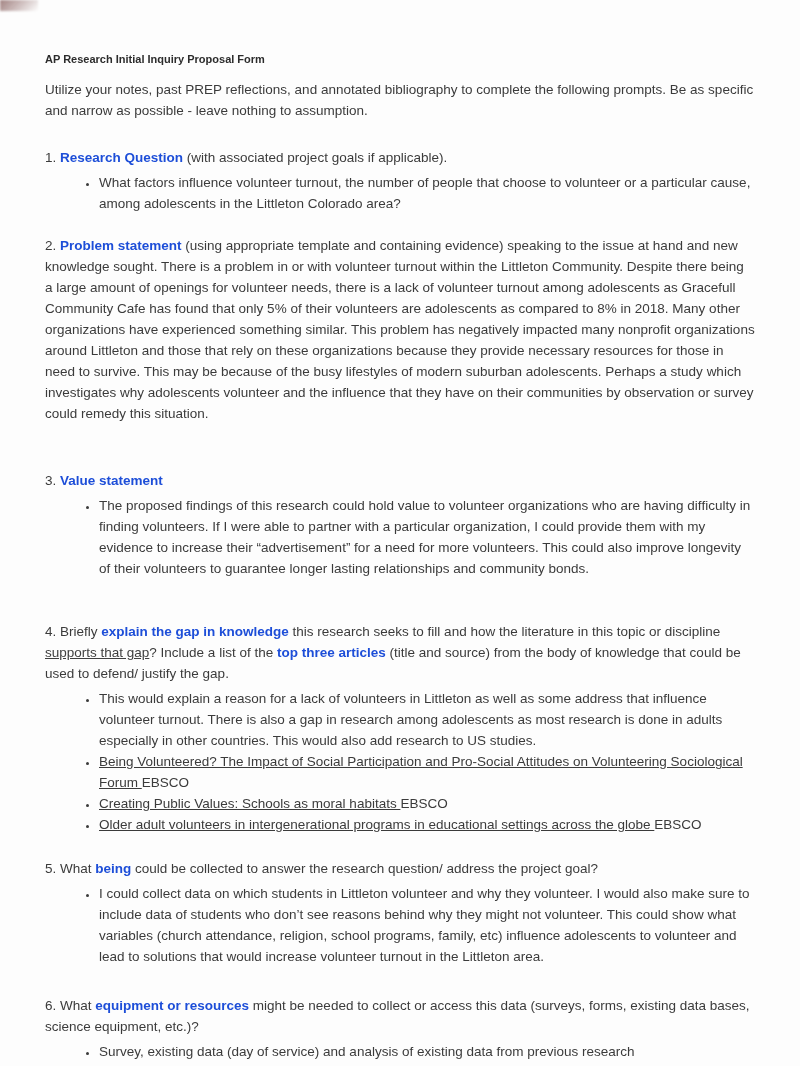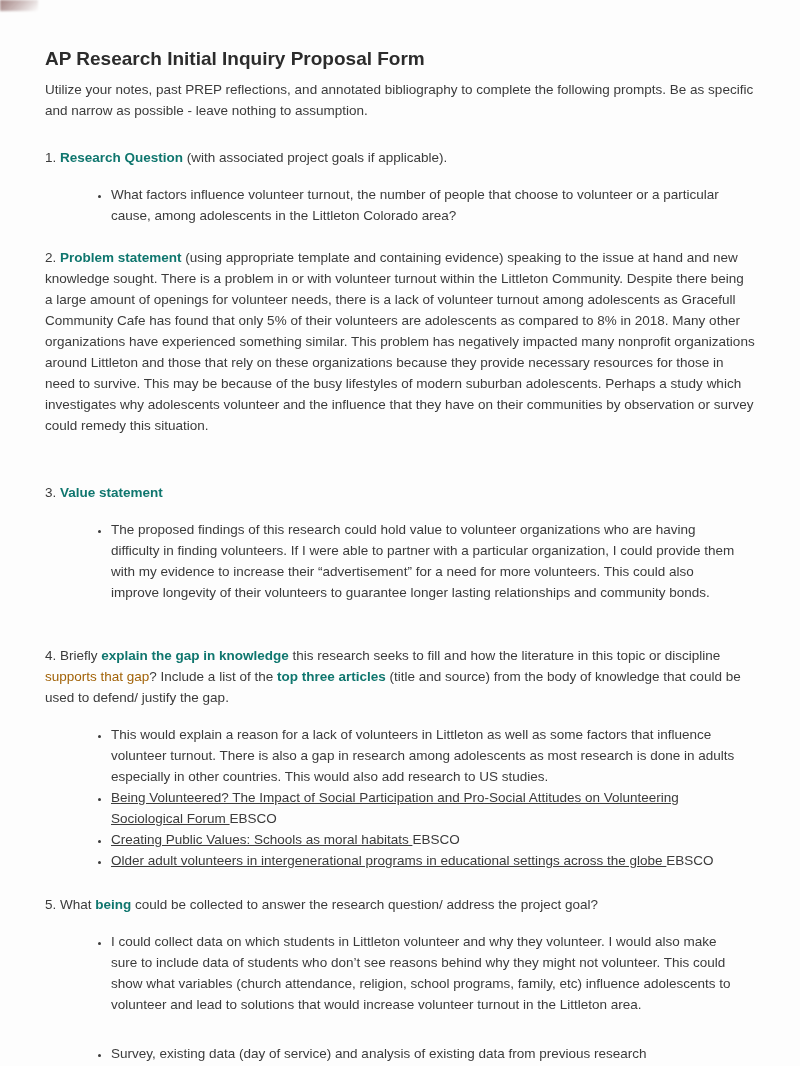--- a/index.html
+++ b/index.html
@@ -25,50 +25,51 @@
     top: 0;
     left: 0;
     width: 38px;
     height: 11px;
     background: linear-gradient(135deg, rgba(88,30,28,0.55) 0%, rgba(88,30,28,0.25) 55%, rgba(88,30,28,0) 100%);
     filter: blur(1px);
     pointer-events: none;
   }
   h1.doc-title {
     margin: 0 0 8px 0;
-    font-size: 19px;
+    font-size: 11px;
     line-height: 24px;
     font-weight: 700;
     color: #2c2c2c;
   }
   p.para {
     margin: 0;
   }
-  strong { font-weight: 700; color: #0f766e; }
+  strong { font-weight: 700; color: #1d4ed8; }
   .sec-1 { margin-top: 26px; }
   .sec-2 { margin-top: 21px; }
   .sec-3 { margin-top: 46px; }
   .sec-4 { margin-top: 42px; }
   .sec-5 { margin-top: 23px; }
   .sec-6 { margin-top: 28px; }
   ul.bullets {
-    margin: 16px;
+    margin: 4px;
     padding: 0 0 0 50px;
     list-style: disc outside;
   }
   ul.bullets li {
     margin: 0;
     padding: 0;
   }
   ul.bullets li::marker {
     font-size: 11px;
     color: #3b3b3b;
   }
   a.inline-link {
-    color: #a16207;
+    color: #404040;
+    text-decoration: underline;
     cursor: pointer;
   }
   .article-title {
     text-decoration: underline;
   }
   .article-source {
     text-decoration: none;
   }
 </style>
 </head>
@@ -95,32 +96,33 @@
   <div class="sec-3">
     <p class="para"><span>3. </span><strong>Value statement</strong></p>
     <ul class="bullets">
       <li>The proposed findings of this research could hold value to volunteer organizations who are having difficulty in finding volunteers. If I were able to partner with a particular organization, I could provide them with my evidence to increase their “advertisement” for a need for more volunteers. This could also improve longevity of their volunteers to guarantee longer lasting relationships and community bonds.</li>
     </ul>
   </div>
 
   <div class="sec-4">
     <p class="para"><span>4. Briefly </span><strong>explain the gap in knowledge</strong><span> this research seeks to fill and how the literature in this topic or discipline </span><a class="inline-link">supports that gap</a><span>? Include a list of the </span><strong>top three articles</strong><span> (title and source) from the body of knowledge that could be used to defend/ justify the gap.</span></p>
     <ul class="bullets">
-      <li>This would explain a reason for a lack of volunteers in Littleton as well as some factors that influence volunteer turnout. There is also a gap in research among adolescents as most research is done in adults especially in other countries. This would also add research to US studies.</li>
+      <li>This would explain a reason for a lack of volunteers in Littleton as well as some address that influence volunteer turnout. There is also a gap in research among adolescents as most research is done in adults especially in other countries. This would also add research to US studies.</li>
       <li><span class="article-title">Being Volunteered? The Impact of Social Participation and Pro-Social Attitudes on Volunteering Sociological Forum </span><span class="article-source">EBSCO</span></li>
       <li><span class="article-title">Creating Public Values: Schools as moral habitats </span><span class="article-source">EBSCO</span></li>
       <li><span class="article-title">Older adult volunteers in intergenerational programs in educational settings across the globe </span><span class="article-source">EBSCO</span></li>
     </ul>
   </div>
 
   <div class="sec-5">
     <p class="para"><span>5. What </span><strong>being</strong><span> could be collected to answer the research question/ address the project goal?</span></p>
     <ul class="bullets">
       <li>I could collect data on which students in Littleton volunteer and why they volunteer.  I would also make sure to include data of students who don’t see reasons behind why they might not volunteer. This could show what variables (church attendance, religion, school programs, family, etc) influence adolescents to volunteer and lead to solutions that would increase volunteer turnout in the Littleton area.</li>
     </ul>
   </div>
 
   <div class="sec-6">
+    <p class="para"><span>6. What </span><strong>equipment or resources</strong><span> might be needed to collect or access this data (surveys, forms, existing data bases, science equipment, etc.)?</span></p>
     <ul class="bullets">
       <li>Survey, existing data (day of service) and analysis of existing data from previous research</li>
     </ul>
   </div>
 </div>
 
 </body></html>

